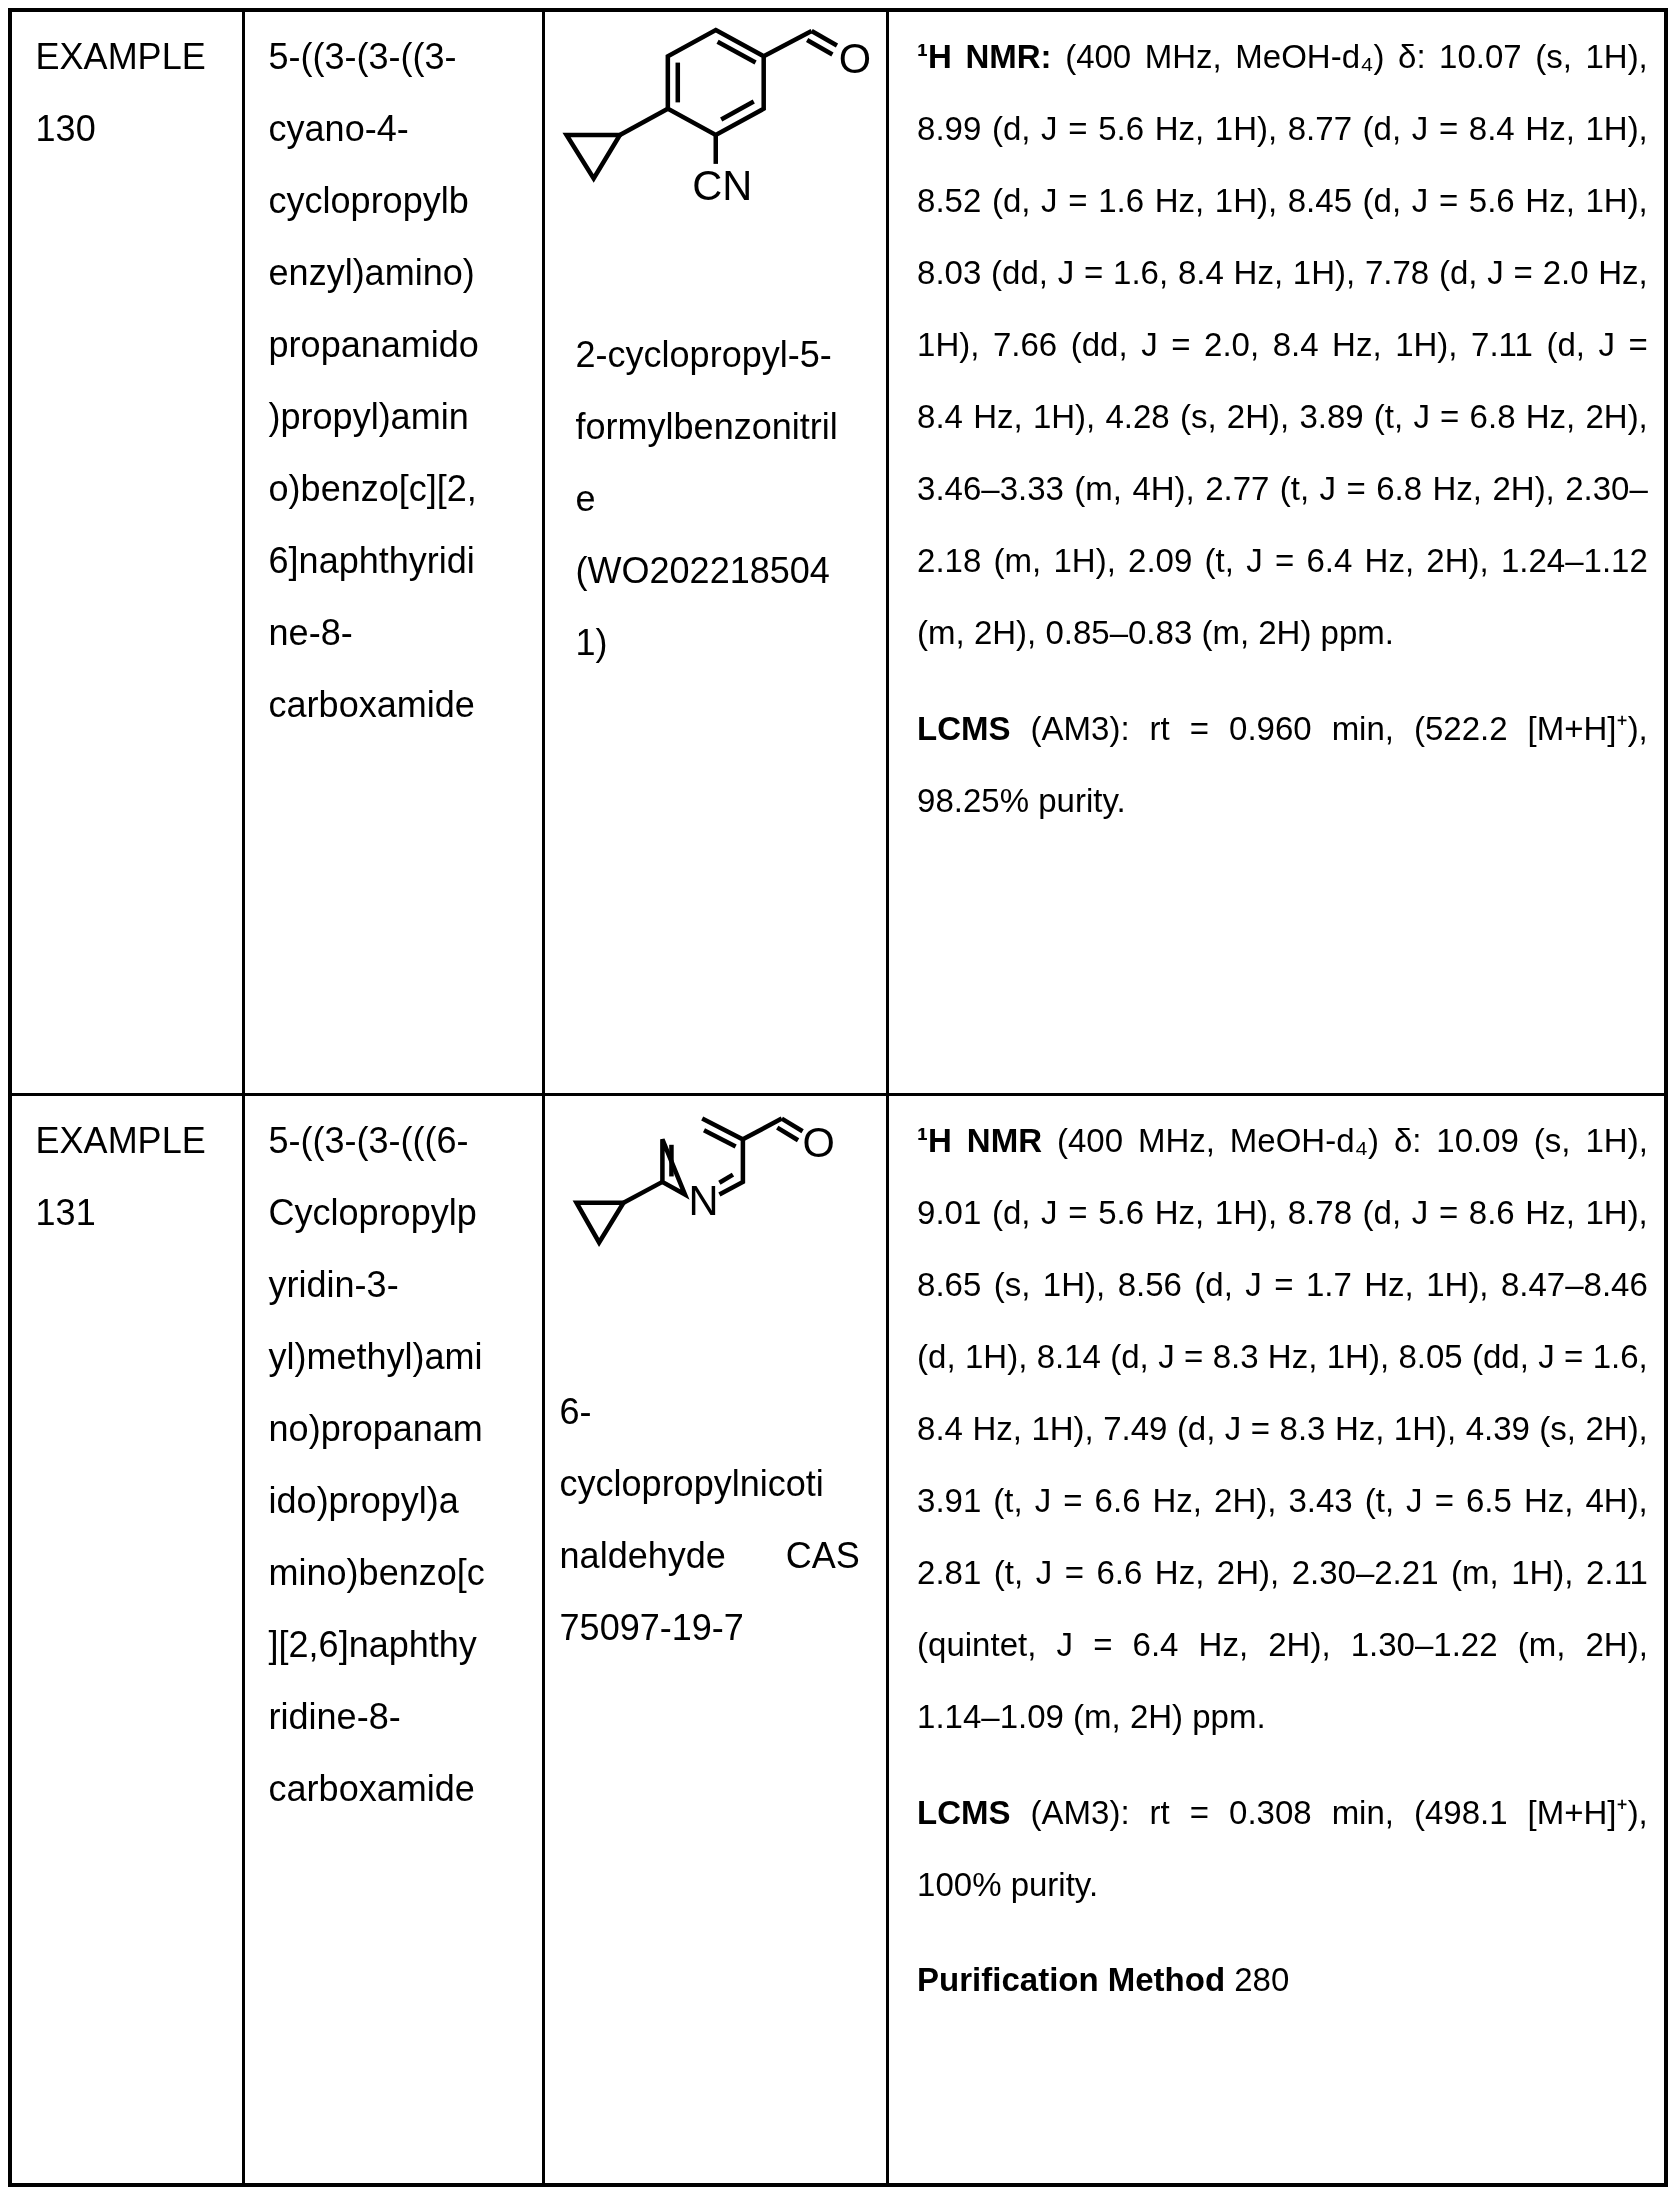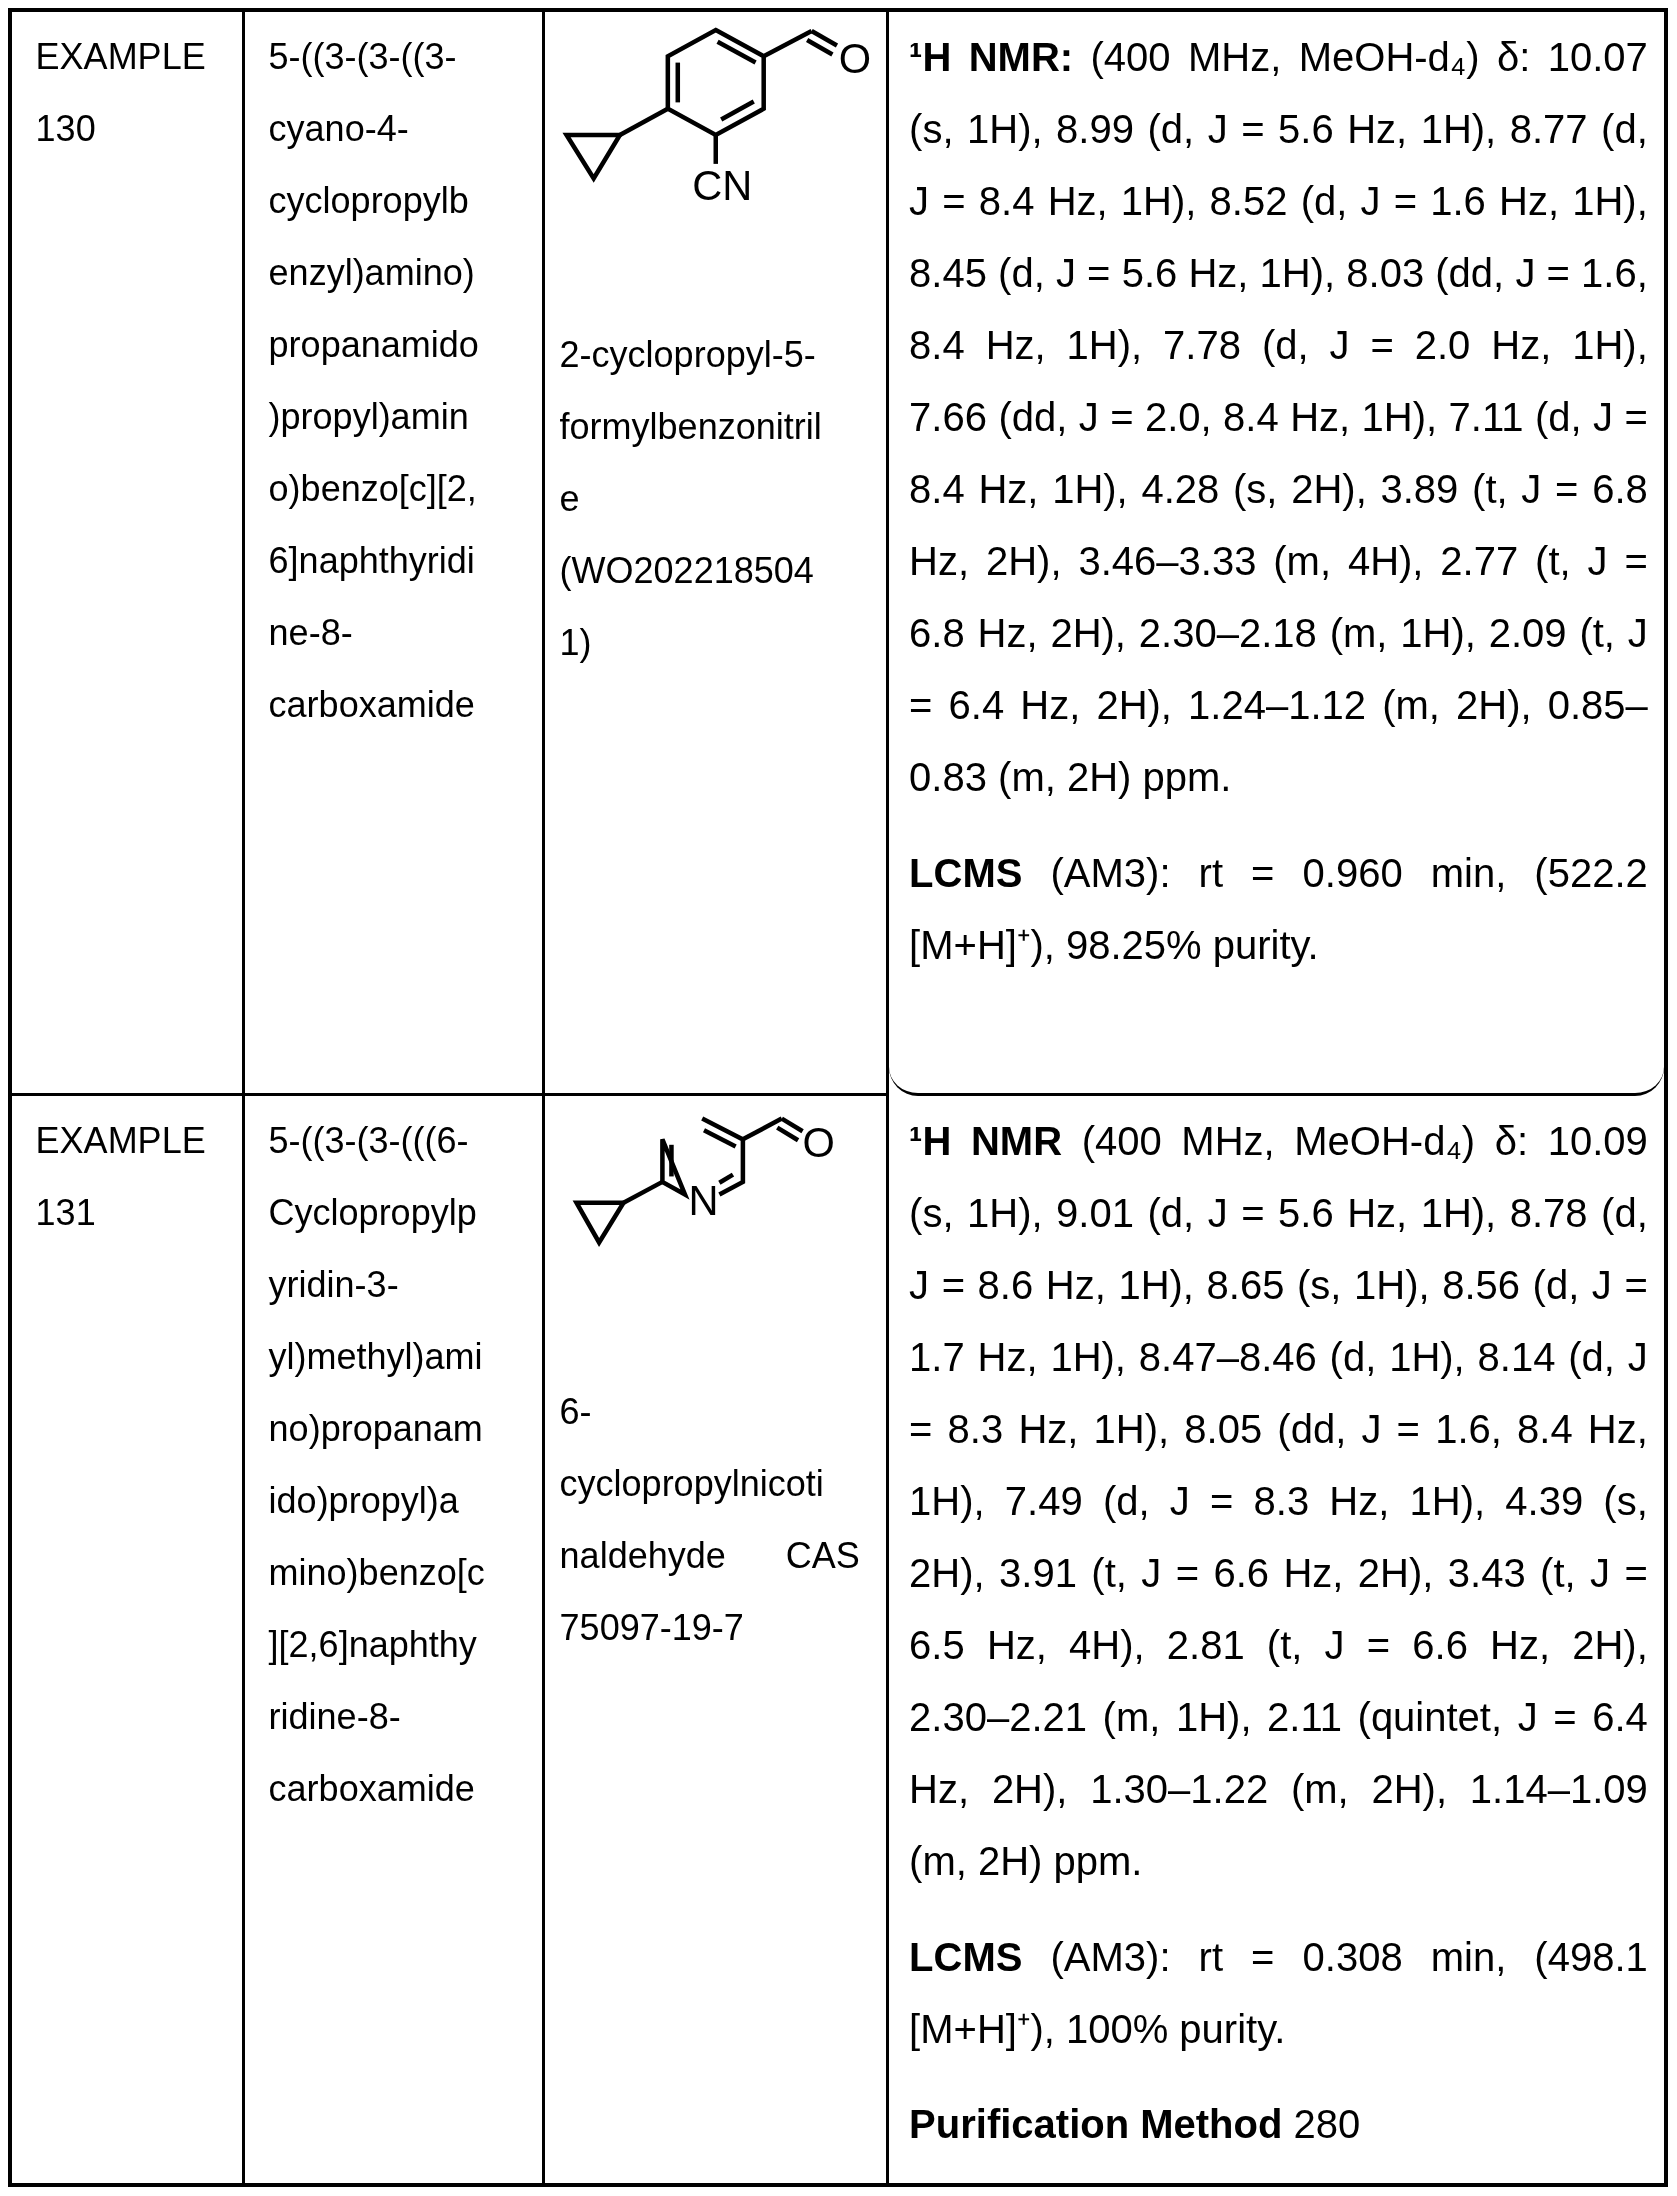--- a/index.html
+++ b/index.html
@@ -24,25 +24,25 @@
     padding:9px 16.3px 7.2px 23.5px;
     font-size:36px;
     line-height:72px;
     overflow:hidden;
     background:#fff;
   }
   .bR { border-right:3.6px solid #000; }
   .bB { border-bottom:3.6px solid #000; }
   .pre { white-space:pre-wrap; }
   .c3 { padding-left:14.5px; padding-right:7.2px; }
-  .c4 { padding-left:20px; padding-right:16.3px; font-size:40px;border-radius:29px; }
+  .c4 { padding-left:28px; padding-right:16.3px; font-size:33px; }
   .c4 p { margin:0; text-align:justify; }
   .c4 p + p { margin-top:23.5px; }
   .c3 .reagent { text-align:justify; }
-  .reagent-r1 { margin-top:90px; }
+  .reagent-r1 { margin-top:90px;margin-left:16px; }
   .reagent-r2 { margin-top:63px; }
   .structure { display:block; }
   .structure path, .structure line, .structure polygon {
     fill:none; stroke:#000; stroke-width:5;
   }
   .structure text {
     fill:#000; stroke:none;
     font-family:"Liberation Sans", sans-serif;
     font-size:46px;
   }

